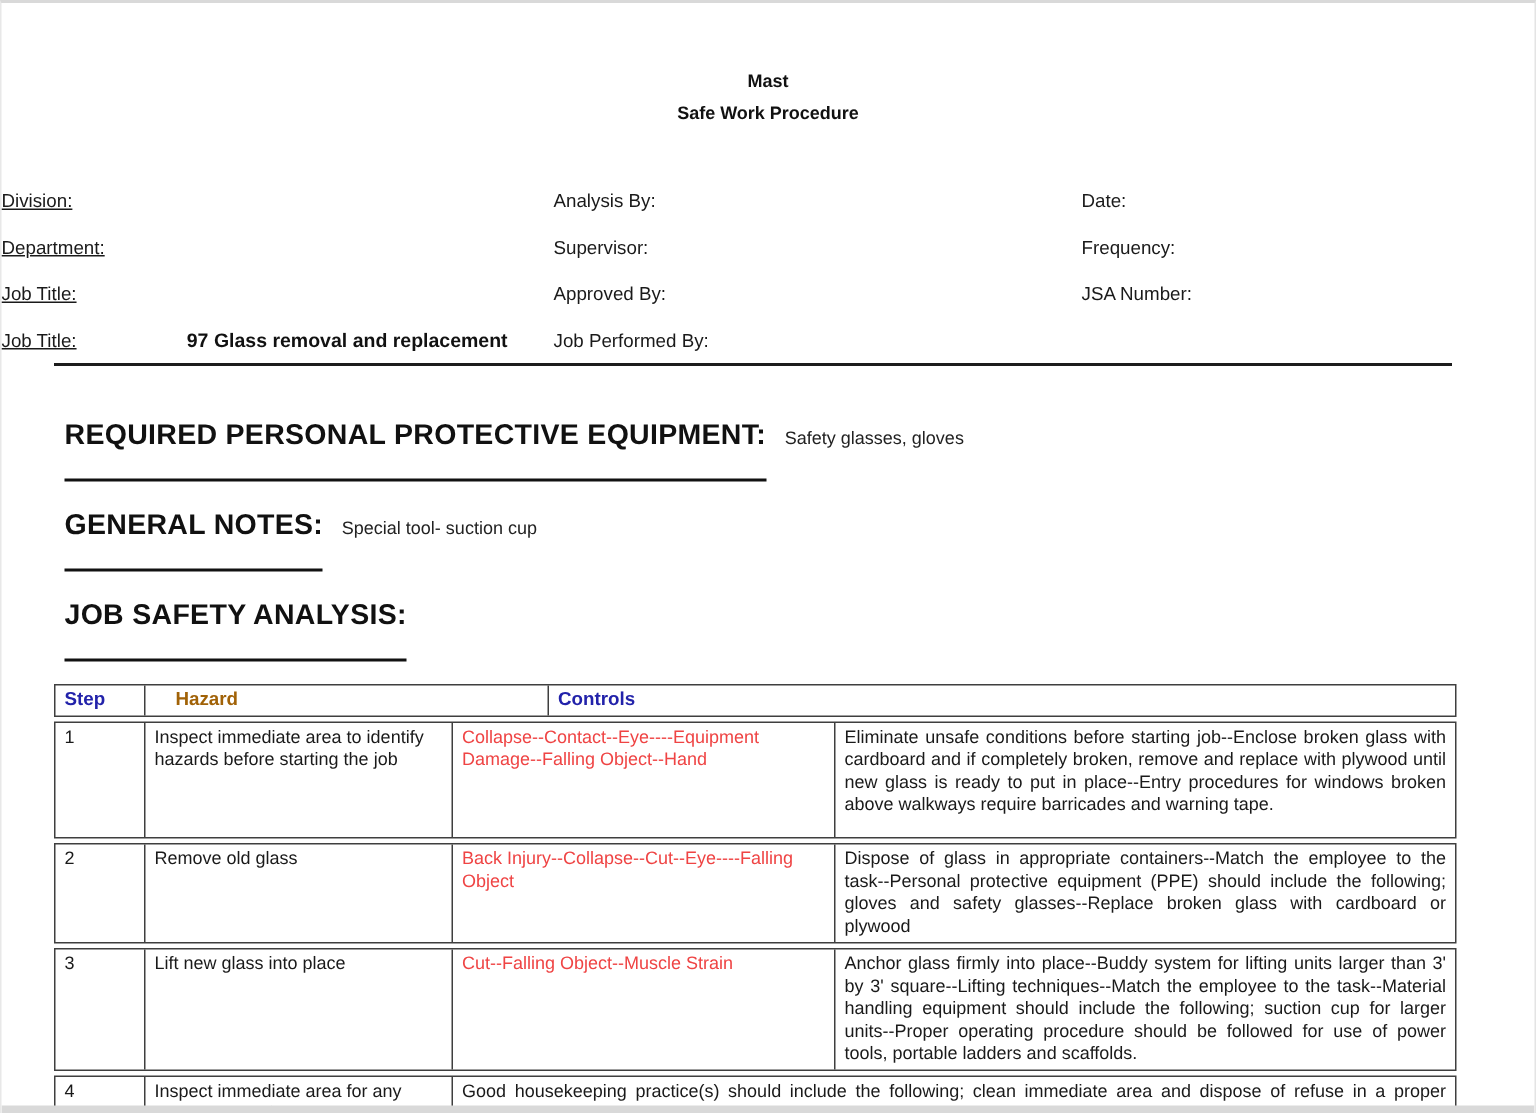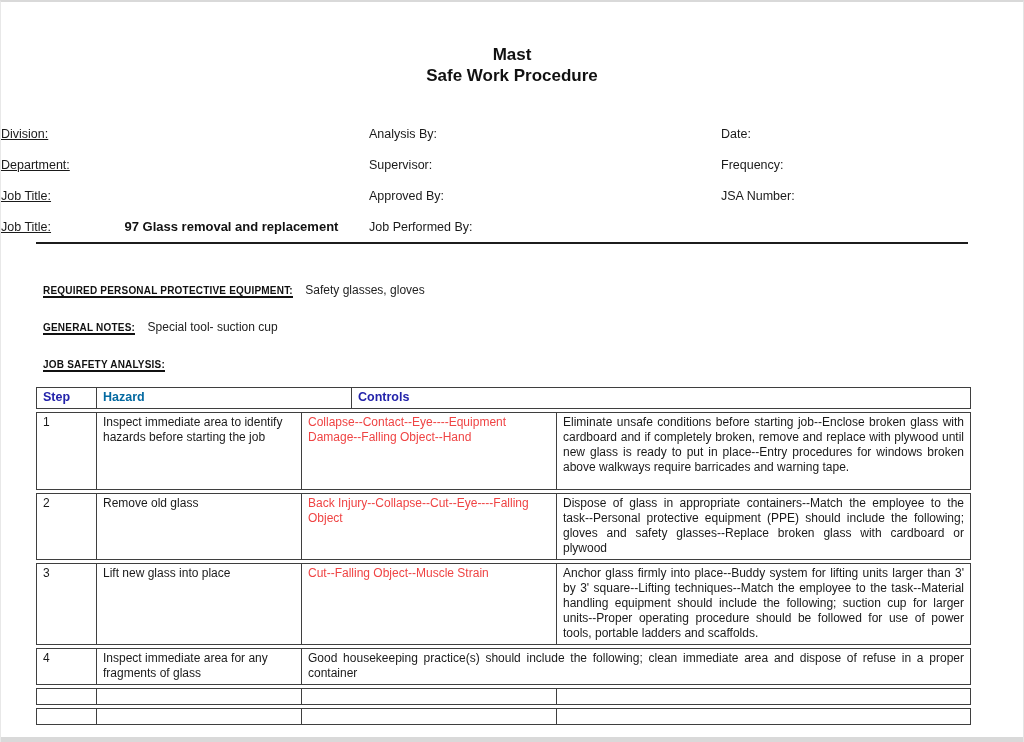--- a/index.html
+++ b/index.html
@@ -1,47 +1,47 @@
 <!DOCTYPE html>
 <html><head>
 <meta charset="utf-8">
 <style>
   html,body{margin:0;padding:0;background:#fff;}
   body{width:1024px;height:742px;font-family:"Liberation Sans","DejaVu Sans",sans-serif;color:#1a1a1a;}
   .page-frame{position:relative;width:1024px;height:742px;box-sizing:border-box;background:#fff;
     border-top:2px solid #d9d9d9;border-left:1px solid #e8e8e8;border-right:1px solid #e4e4e4;overflow:hidden;}
   .bottom-strip{position:absolute;left:0;right:0;bottom:0;height:5px;background:#d9d9d9;}
 
-  .doc-title{margin-top:42px;text-align:center;font-weight:bold;font-size:17px;line-height:21px;color:#111;}
+  .doc-title{margin-top:42px;text-align:center;font-weight:bold;font-size:12px;line-height:21px;color:#111;}
 
   .form-block{margin-top:32px;}
   .form-row{display:grid;grid-template-columns:368px 352px 1fr;height:31px;align-items:center;}
   .fcell.left{}
   .fcell.right{text-align:left;}
   .fcell{font-size:12.5px;}
   .ulabel{text-decoration:underline;}
   .job-value{font-weight:bold;margin-left:70px;font-size:13px;color:#111;}
 
   .thick-rule{margin-left:35px;width:932px;border:none;border-top:2px solid #1c1c1c;margin-top:0;margin-bottom:0;}
 
   .section-line{margin-left:42px;margin-top:19px;white-space:nowrap;}
   .section-line.first{margin-top:36px;}
-  .section-head{font-weight:bold;font-size:10px;color:#111;border-bottom:2px solid #111;padding-bottom:0;display:inline-block;letter-spacing:.2px;}
+  .section-head{font-weight:bold;font-size:19px;color:#111;border-bottom:2px solid #111;padding-bottom:17px;display:inline-block;letter-spacing:.2px;}
   .section-value{font-size:12px;margin-left:8px;color:#222;}
 
   .jsa-table{margin-left:35px;margin-top:15px;width:935px;font-size:12px;line-height:15px;}
   .t-row{display:flex;border:1px solid #3f3f3f;margin-bottom:3px;background:#fff;box-sizing:border-box;}
   .t-row.header{min-height:21px;font-weight:bold;font-size:12.5px;}
   .cell{padding:2px 6px 3px 6px;box-sizing:border-box;}
   .c-step{width:60px;border-right:1px solid #3f3f3f;}
   .c-desc{width:205px;border-right:1px solid #3f3f3f;}
   .c-haz{width:255px;border-right:1px solid #3f3f3f;}
   .c-ctrl{flex:1;}
   .t-row.header .c-step,.t-row.header .c-desc,.t-row.header .c-ctrl{color:#2222aa;}
-  .t-row.header .c-haz{color:#0369a1;}
+  .t-row.header .c-haz{color:#a16207;margin-left:14px;}
   .t-row.body .c-haz{color:#ef4444;}
   .t-row.body .c-ctrl{text-align:justify;}
   .r1{min-height:78px;}
   .r2{min-height:64px;}
   .r3{min-height:80px;}
   .r4{min-height:31px;}
   .r-empty{min-height:17px;}
 </style>
 </head>
 <body>

